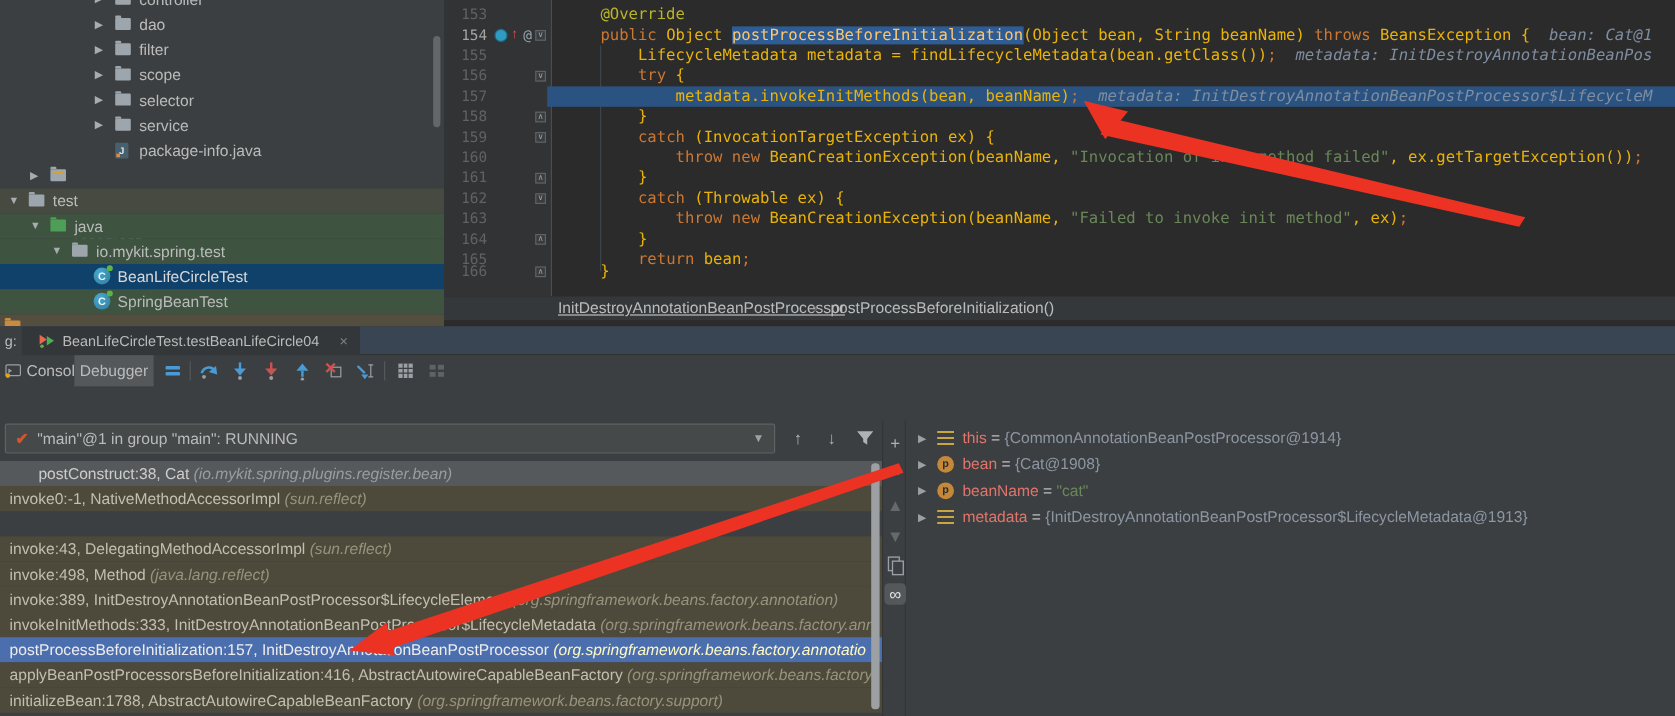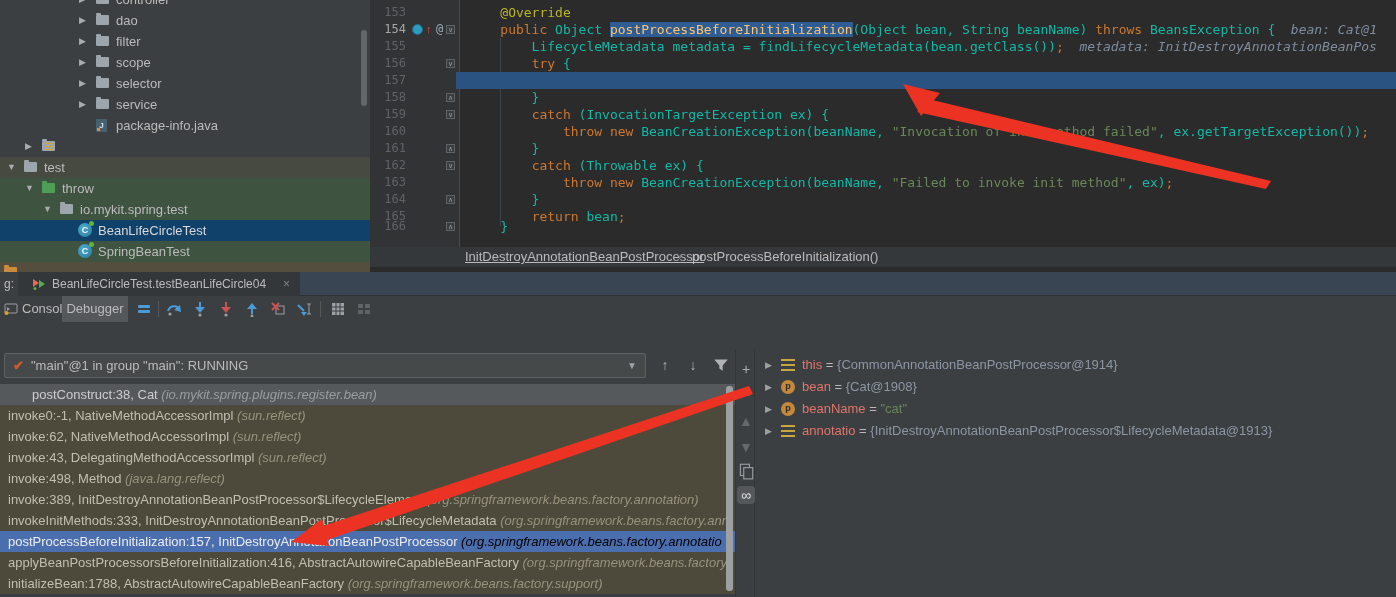--- a/index.html
+++ b/index.html
@@ -46,21 +46,21 @@
   #gutter-bg { position:absolute; left:0; top:0; width:90px; height:247px;
                background:#313335; border-right:1px solid #4A4D4F; }
   #indent-guide { position:absolute; left:130px; top:38px; width:1px; height:188px; background:#3D4449; }
   .cl { position:absolute; left:0; width:1026px; height:17px; line-height:17px;
         font-family:"DejaVu Sans Mono", monospace; font-size:13px; white-space:pre; }
   .cl .lnum { position:absolute; left:0; top:0; width:36px; text-align:right;
               color:#606366; font-size:12px; z-index:3; }
   .cl.caret-line .lnum { color:#A5A5A5; }
   .cl .exec-bg { position:absolute; left:86px; right:0; top:0; bottom:0; background:#2B5382; z-index:1; }
   .cl .ctext { position:absolute; left:99px; top:0; z-index:2; }
-  .seg-def { color:#14b8a6; }
+  .seg-def { color:#eab308; }
   .seg-kw  { color:#CC7832; }
   .seg-ann { color:#BBB529; }
   .seg-str { color:#6A8759; }
   .seg-hint{ color:#7E8DA0; font-style:italic; }
   .seg-msel{ color:#FFC66D; background:#2E5C95; }
   .fold { position:absolute; left:76px; top:4px; width:9px; height:9px; z-index:3;
           border:1px solid #5E6365; background:#3A3D3F; color:#9AA0A6;
           font:7px/7px "Liberation Sans",sans-serif; text-align:center; }
   .bp-dot { position:absolute; left:42px; top:3px; width:11px; height:11px; border-radius:50%;
             background:#2E9BC0; border:1px solid #1E6D8A; z-index:3; }
@@ -109,21 +109,21 @@
   .th-ico { position:absolute; top:6px; width:18px; height:18px; color:#AFB1B3; font-size:14px;
             line-height:18px; text-align:center; }
   #frames-list { position:absolute; left:0; top:34px; width:735px; height:213px; overflow:hidden; }
   .frow { position:absolute; left:0; width:735px; height:21px; line-height:21px; font-size:13px;
           white-space:nowrap; padding-left:8px; overflow:hidden; }
   .frow.lib { background:#4D4A3B; color:#C2BFB1; }
   .frow.top { background:#56595B; color:#CCCCCC; }
   .frow.selected { background:#4B6EAF; color:#ECECEC; }
   .frow .fp { font-style:italic; color:#98937E; }
   .frow.top .fp { color:#9A9DA0; }
-  .frow.selected .fp { color:#000000; }
+  .frow.selected .fp { color:#fef9c3; }
   #frames-scroll { position:absolute; right:2px; top:36px; width:7px; height:205px;
                    background:#9DA0A2; border-radius:3px; }
 
   #watch-strip { position:absolute; left:735px; top:78px; width:20px; height:247px; background:#3C3F41;
                  border-left:1px solid #333537; border-right:1px solid #333537; }
   .ws-ico { position:absolute; left:1px; width:18px; height:18px; color:#AFB1B3; font-size:14px;
             line-height:18px; text-align:center; }
   .ws-ico.dim { color:#66696C; }
   #ws-inf { background:#54585B; border-radius:4px; color:#E0E0E0; }
 
@@ -190,21 +190,21 @@
           <span class="t-label" style="left: 62px; margin-top: 48px;">resources</span>
         </div>
         <div class="tree-row bg-test" style="top: 157px;">
           <span class="t-arrow" style="left: 7px;">▼</span>
           <span class="t-icon i-folder" style="left: 24px;"></span>
           <span class="t-label" style="left: 44px;">test</span>
         </div>
         <div class="tree-row bg-green" style="top: 178px;">
           <span class="t-arrow" style="left: 25px;">▼</span>
           <span class="t-icon i-folder-green" style="left: 42px;"></span>
-          <span class="t-label" style="left: 62px;">throw</span>
+          <span class="t-label" style="left: 62px;">java</span>
         </div>
         <div class="tree-row bg-green" style="top: 199px;">
           <span class="t-arrow" style="left: 43px;">▼</span>
           <span class="t-icon i-folder" style="left: 60px;"></span>
           <span class="t-label" style="left: 80px;">io.mykit.spring.test</span>
         </div>
         <div class="tree-row bg-sel" style="top: 220px;">
           <span class="t-icon i-class" style="left: 78px;">C</span>
           <span class="t-label" style="left: 98px;">BeanLifeCircleTest</span>
         </div>
@@ -220,21 +220,21 @@
   </section>
 
   <section id="editor">
     <div id="gutter-bg"></div>
     <div id="indent-guide"></div>
     <div id="code-lines">
         <div class="cl" style="top: 4px;"><span class="lnum">153</span><span class="ctext"><span class="seg-def">    </span><span class="seg-ann">@Override</span></span></div>
         <div class="cl caret-line" style="top: 21px;"><span class="lnum">154</span><span class="bp-dot"></span><span class="bp-arrow">↑</span><span class="ov-at">@</span><span class="fold">∨</span><span class="ctext"><span class="seg-def">    </span><span class="seg-kw">public </span><span class="seg-def">Object </span><span class="seg-msel">postProcessBeforeInitialization</span><span class="seg-def">(Object bean, String beanName) </span><span class="seg-kw">throws</span><span class="seg-def"> BeansException { </span><span class="seg-hint"> bean: Cat@1</span></span></div>
         <div class="cl" style="top: 38px;"><span class="lnum">155</span><span class="ctext"><span class="seg-def">        LifecycleMetadata metadata = findLifecycleMetadata(bean.getClass())</span><span class="seg-kw">;</span><span class="seg-hint">  metadata: InitDestroyAnnotationBeanPos</span></span></div>
         <div class="cl" style="top: 55px;"><span class="lnum">156</span><span class="fold">∨</span><span class="ctext"><span class="seg-def">        </span><span class="seg-kw">try</span><span class="seg-def"> {</span></span></div>
-        <div class="cl" style="top: 72px;"><div class="exec-bg"></div><span class="lnum">157</span></div>
+        <div class="cl" style="top: 72px;"><div class="exec-bg"></div><span class="lnum">157</span><span class="ctext"><span class="seg-def">            metadata.invokeInitMethods(bean, beanName)</span><span class="seg-kw">;</span><span class="seg-hint">  metadata: InitDestroyAnnotationBeanPostProcessor$LifecycleM</span></span></div>
         <div class="cl" style="top: 89px;"><span class="lnum">158</span><span class="fold">∧</span><span class="ctext"><span class="seg-def">        }</span></span></div>
         <div class="cl" style="top: 106px;"><span class="lnum">159</span><span class="fold">∨</span><span class="ctext"><span class="seg-def">        </span><span class="seg-kw">catch</span><span class="seg-def"> (InvocationTargetException ex) {</span></span></div>
         <div class="cl" style="top: 123px;"><span class="lnum">160</span><span class="ctext"><span class="seg-def">            </span><span class="seg-kw">throw new</span><span class="seg-def"> BeanCreationException(beanName, </span><span class="seg-str">"Invocation of init method failed"</span><span class="seg-def">, ex.getTargetException())</span><span class="seg-kw">;</span></span></div>
         <div class="cl" style="top: 140px;"><span class="lnum">161</span><span class="fold">∧</span><span class="ctext"><span class="seg-def">        }</span></span></div>
         <div class="cl" style="top: 157px;"><span class="lnum">162</span><span class="fold">∨</span><span class="ctext"><span class="seg-def">        </span><span class="seg-kw">catch</span><span class="seg-def"> (Throwable ex) {</span></span></div>
         <div class="cl" style="top: 174px;"><span class="lnum">163</span><span class="ctext"><span class="seg-def">            </span><span class="seg-kw">throw new</span><span class="seg-def"> BeanCreationException(beanName, </span><span class="seg-str">"Failed to invoke init method"</span><span class="seg-def">, ex)</span><span class="seg-kw">;</span></span></div>
         <div class="cl" style="top: 191px;"><span class="lnum">164</span><span class="fold">∧</span><span class="ctext"><span class="seg-def">        }</span></span></div>
         <div class="cl" style="top: 208px;"><span class="lnum">165</span><span class="ctext"><span class="seg-def">        </span><span class="seg-kw">return</span><span class="seg-def"> bean</span><span class="seg-kw">;</span></span></div>
         <div class="cl" style="top: 218px;"><span class="lnum">166</span><span class="fold">∧</span><span class="ctext"><span class="seg-def">    }</span></span></div>
       </div>
@@ -331,21 +331,20 @@
         </div>
         <div class="th-ico" style="left:656px">↑</div>
         <div class="th-ico" style="left:684px">↓</div>
         <svg class="th-ico" style="left:712px" viewBox="0 0 16 16">
           <polygon points="2,3 14,3 9.5,8.5 9.5,13 6.5,11 6.5,8.5" fill="#AFB1B3"></polygon>
         </svg>
       </div>
       <div id="frames-list">
           <div class="frow top" style="top: 0px; padding-left: 32px;"><span class="fm">postConstruct:38, Cat </span><span class="fp">(io.mykit.spring.plugins.register.bean)</span></div>
           <div class="frow lib" style="top: 21px;"><span class="fm">invoke0:-1, NativeMethodAccessorImpl </span><span class="fp">(sun.reflect)</span></div>
-          <div class="frow lib" style="top: 42px;"><span class="fm">invoke:62, NativeMethodAccessorImpl </span><span class="fp">(sun.reflect)</span></div>
           <div class="frow lib" style="top: 63px;"><span class="fm">invoke:43, DelegatingMethodAccessorImpl </span><span class="fp">(sun.reflect)</span></div>
           <div class="frow lib" style="top: 84px;"><span class="fm">invoke:498, Method </span><span class="fp">(java.lang.reflect)</span></div>
           <div class="frow lib" style="top: 105px;"><span class="fm">invoke:389, InitDestroyAnnotationBeanPostProcessor$LifecycleElement </span><span class="fp">(org.springframework.beans.factory.annotation)</span></div>
           <div class="frow lib" style="top: 126px;"><span class="fm">invokeInitMethods:333, InitDestroyAnnotationBeanPostProcessor$LifecycleMetadata </span><span class="fp">(org.springframework.beans.factory.ann</span></div>
           <div class="frow selected" style="top: 147px;"><span class="fm">postProcessBeforeInitialization:157, InitDestroyAnnotationBeanPostProcessor </span><span class="fp">(org.springframework.beans.factory.annotatio</span></div>
           <div class="frow lib" style="top: 168px;"><span class="fm">applyBeanPostProcessorsBeforeInitialization:416, AbstractAutowireCapableBeanFactory </span><span class="fp">(org.springframework.beans.factory.</span></div>
           <div class="frow lib" style="top: 189px;"><span class="fm">initializeBean:1788, AbstractAutowireCapableBeanFactory </span><span class="fp">(org.springframework.beans.factory.support)</span></div>
         </div>
       <div id="frames-scroll"></div>
     </div>
@@ -375,21 +374,21 @@
             <span class="vtext"><span class="vname">bean</span><span class="veq"> = </span><span class="vref">{Cat@1908}</span></span>
           </div>
           <div class="vrow" style="top: 48px;">
             <span class="varrow">▶</span>
             <span class="vicon vi-param">p</span>
             <span class="vtext"><span class="vname">beanName</span><span class="veq"> = </span><span class="vstr">"cat"</span></span>
           </div>
           <div class="vrow" style="top: 70px;">
             <span class="varrow">▶</span>
             <span class="vicon vi-value"></span>
-            <span class="vtext"><span class="vname">annotatio</span><span class="veq"> = </span><span class="vref">{InitDestroyAnnotationBeanPostProcessor$LifecycleMetadata@1913}</span></span>
+            <span class="vtext"><span class="vname">metadata</span><span class="veq"> = </span><span class="vref">{InitDestroyAnnotationBeanPostProcessor$LifecycleMetadata@1913}</span></span>
           </div>
         </div>
     </div>
   </section>
 
   <svg id="arrows" viewBox="0 0 1396 597">
     <g fill="#EC3323">
       <polygon points="903,84 940,93 921,116"></polygon>
       <polygon points="928,99 1271,181 1266,189 917,112"></polygon>
       <polygon points="291,542 322,519 329,546"></polygon>

